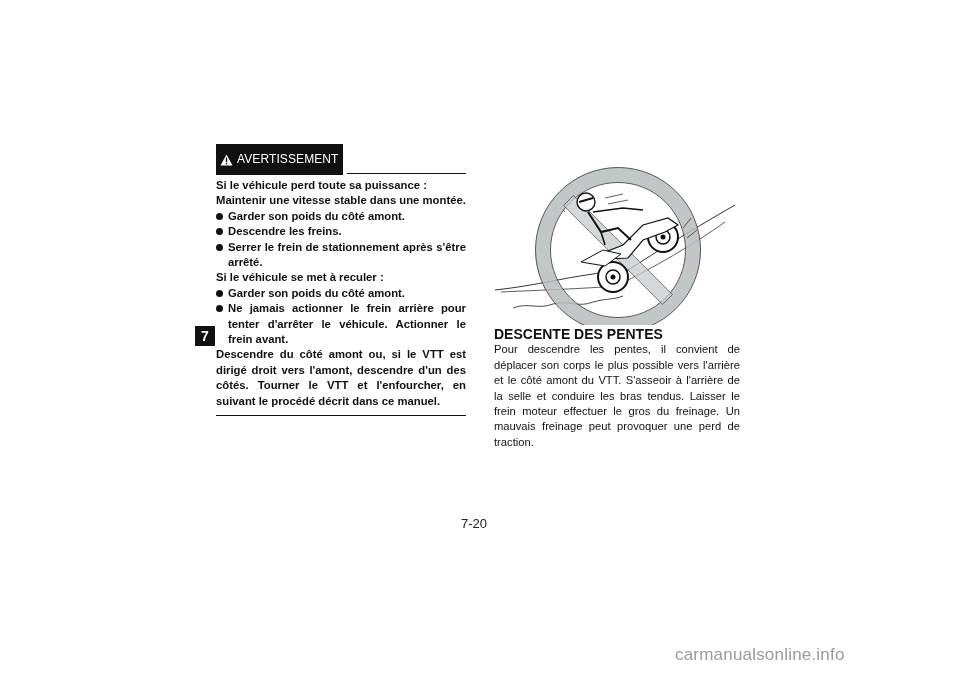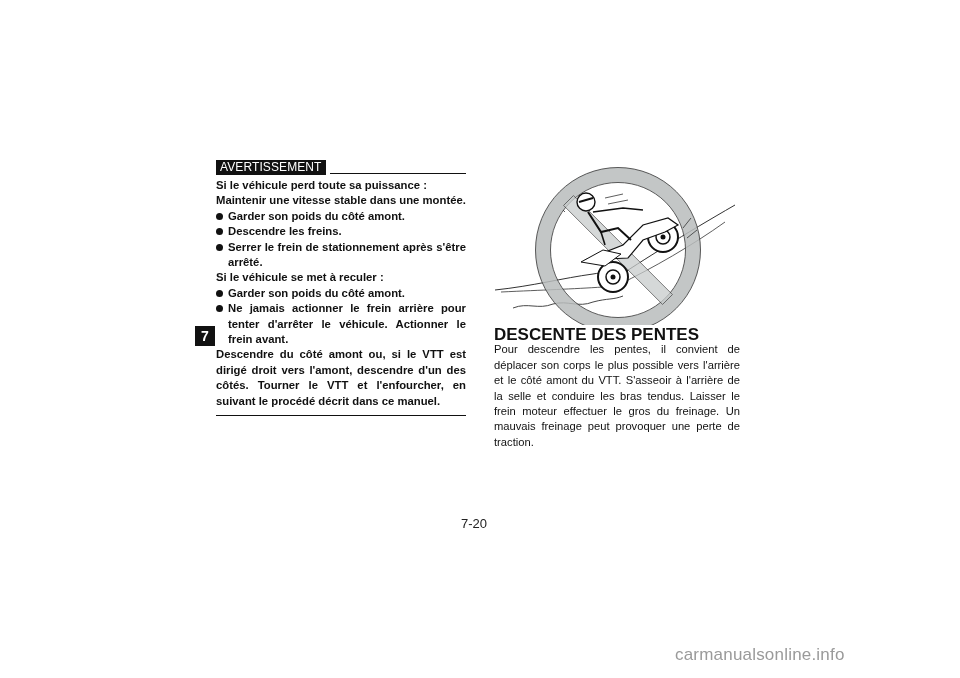--- a/index.html
+++ b/index.html
@@ -38,26 +38,25 @@
       display: flex;
       align-items: flex-end;
       height: 17px;
       margin-bottom: 3px;
     }
     .warn-badge {
       background: #111111;
       color: #ffffff;
       font-size: 12px;
       line-height: 15px;
-      height: 15px;
+      height: 31px;
       padding: 0 4px 0 4px;
       display: flex;
       align-items: center;
       letter-spacing: 0.1px;
-      flex-direction: column;
     }
     .warn-badge svg { margin-right: 4px; }
     .warn-rule {
       flex: 1;
       border-bottom: 1.2px solid #111;
       margin-left: 4px;
       height: 0;
       margin-bottom: 1px;
     }
     .warn-body {
@@ -90,21 +89,21 @@
       position: absolute;
       left: 494px;
       top: 327px;
       width: 246px;
       font-size: 11.2px;
       line-height: 15.4px;
       text-align: justify;
     }
     .right-col h3 {
       margin: 0;
-      font-size: 17px;
+      font-size: 14px;
       line-height: 15.4px;
       font-weight: bold;
     }
     .right-col p { margin: 0; }
     .illustration {
       position: absolute;
       left: 493px;
       top: 150px;
       width: 250px;
       height: 175px;
@@ -191,18 +190,18 @@
     <path d="M100,62 L130,58 L150,60" stroke="#111" stroke-width="1.6" fill="none"></path>
     <path d="M108,82 L112,95" stroke="#111" stroke-width="1.6" fill="none"></path>
 
     <path d="M112,48 L130,44 M115,54 L135,50 M70,60 L72,62" stroke="#333" stroke-width="0.8"></path>
     <path d="M190,78 L198,68 M194,88 L204,80" stroke="#333" stroke-width="0.8"></path>
   </svg>
 </div>
 
 <div class="right-col">
   <h3>DESCENTE DES PENTES</h3>
-  <p>Pour descendre les pentes, il convient de déplacer son corps le plus possible vers l'arrière et le côté amont du VTT. S'asseoir à l'arrière de la selle et conduire les bras tendus. Laisser le frein moteur effectuer le gros du freinage. Un mauvais freinage peut provoquer une perte de traction.</p>
+  <p>Pour descendre les pentes, il convient de déplacer son corps le plus possible vers l'arrière et le côté amont du VTT. S'asseoir à l'arrière de la selle et conduire les bras tendus. Laisser le frein moteur effectuer le gros du freinage. Un mauvais freinage peut provoquer une perd de traction.</p>
 </div>
 
 <div class="page-num">7-20</div>
 
 <div class="watermark">carmanualsonline.info</div>
 
 </body></html>

